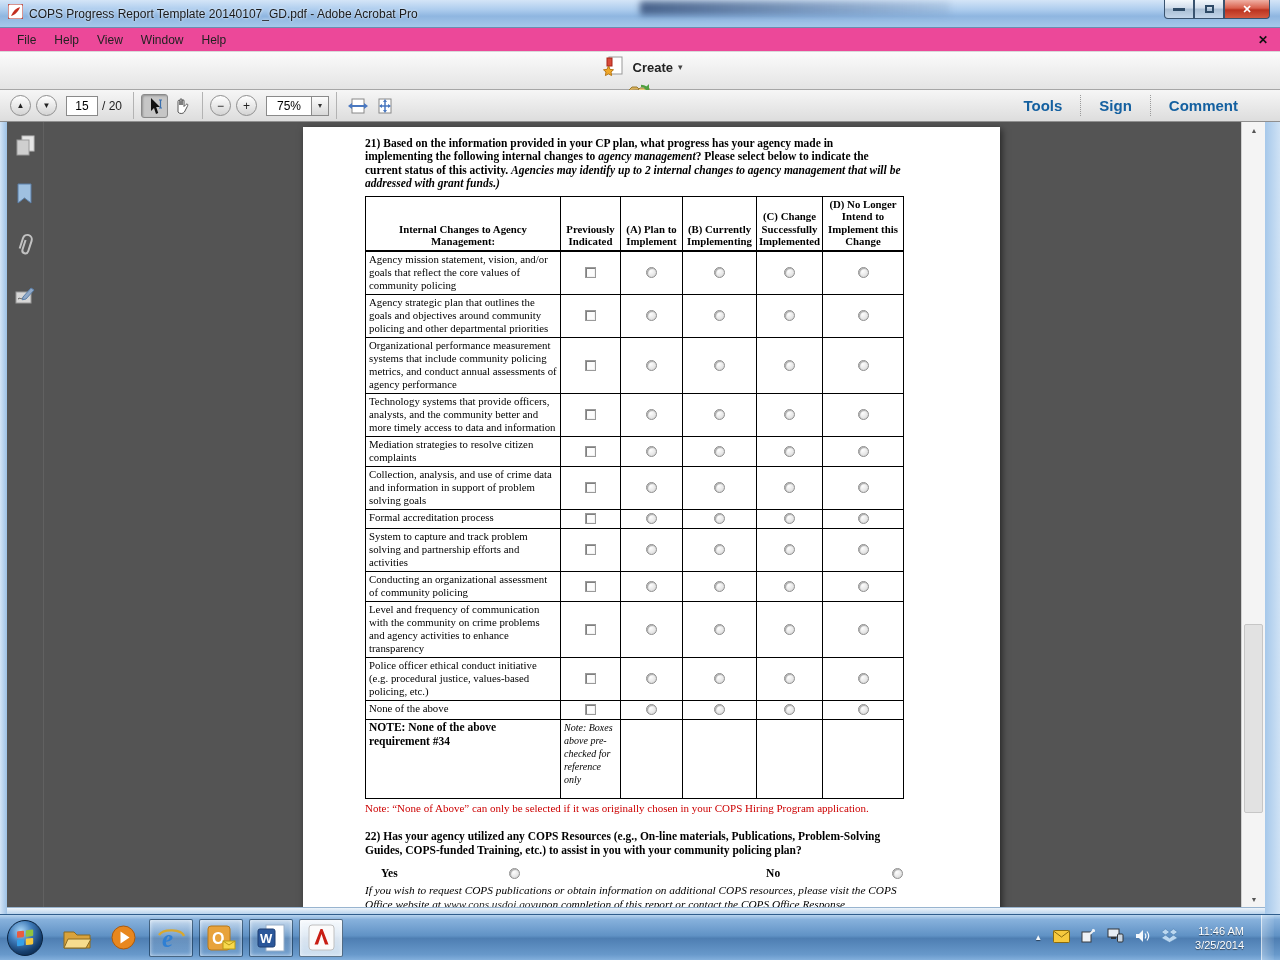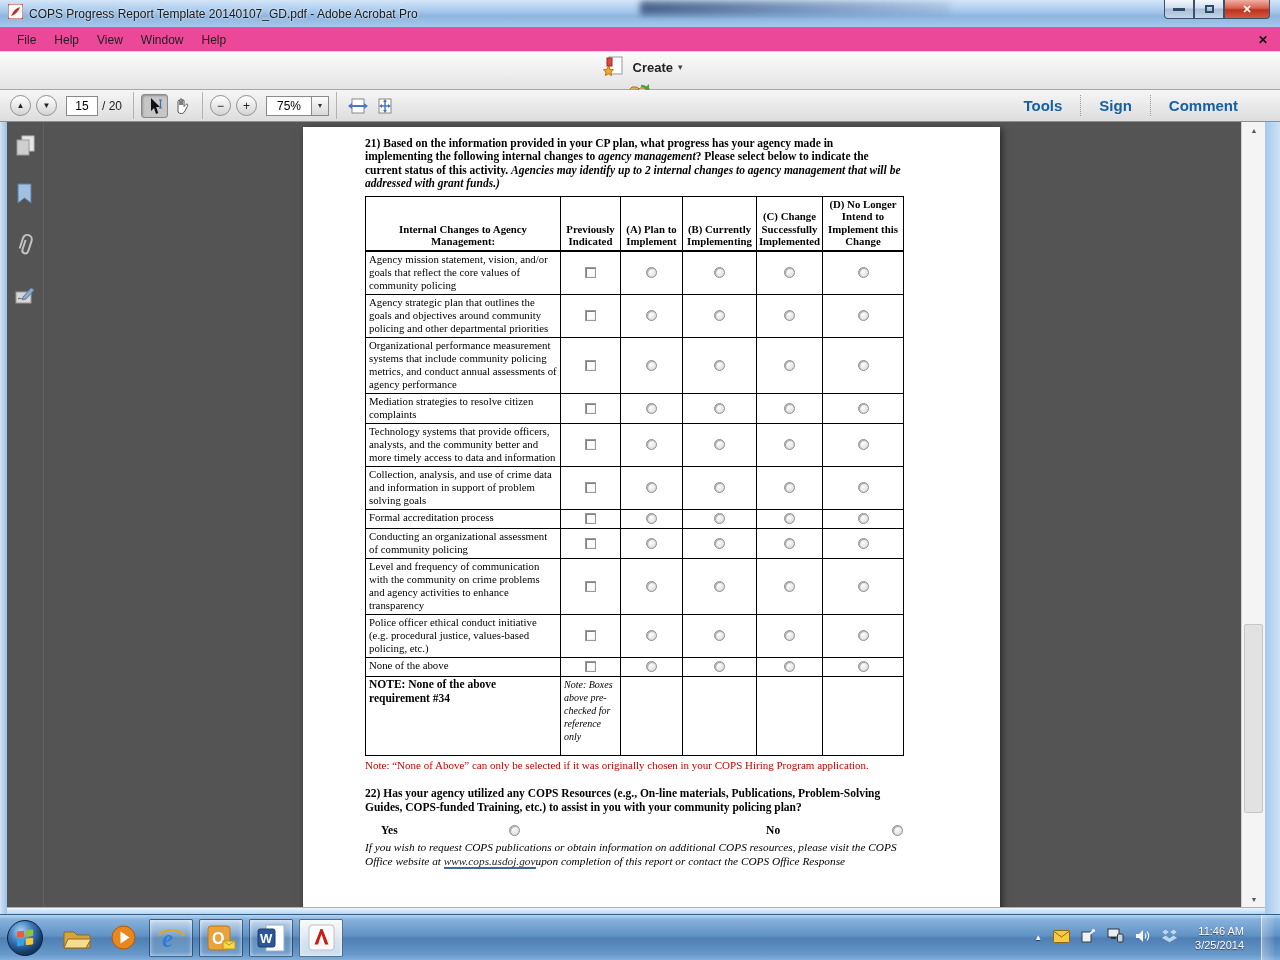--- a/index.html
+++ b/index.html
@@ -419,45 +419,53 @@
               </tr>
               <tr>
                 <td class="c-label">Organizational performance measurement systems that include community policing metrics, and conduct annual assessments of agency performance</td>
                 <td class="c-ctl"><span class="checkbox"></span></td>
                 <td class="c-ctl"><span class="radio"></span></td>
                 <td class="c-ctl"><span class="radio"></span></td>
                 <td class="c-ctl"><span class="radio"></span></td>
                 <td class="c-ctl"><span class="radio"></span></td>
               </tr>
               <tr>
+                <td class="c-label">Technology systems that provide officers, analysts, and the community better and more timely access to data and information</td>
+                <td class="c-ctl"><span class="checkbox"></span></td>
+                <td class="c-ctl"><span class="radio"></span></td>
+                <td class="c-ctl"><span class="radio"></span></td>
+                <td class="c-ctl"><span class="radio"></span></td>
+                <td class="c-ctl"><span class="radio"></span></td>
+              </tr>
+              <tr>
                 <td class="c-label">Mediation strategies to resolve citizen complaints</td>
                 <td class="c-ctl"><span class="checkbox"></span></td>
                 <td class="c-ctl"><span class="radio"></span></td>
                 <td class="c-ctl"><span class="radio"></span></td>
                 <td class="c-ctl"><span class="radio"></span></td>
                 <td class="c-ctl"><span class="radio"></span></td>
               </tr>
               <tr>
-                <td class="c-label">Technology systems that provide officers, analysts, and the community better and more timely access to data and information</td>
-                <td class="c-ctl"><span class="checkbox"></span></td>
-                <td class="c-ctl"><span class="radio"></span></td>
-                <td class="c-ctl"><span class="radio"></span></td>
-                <td class="c-ctl"><span class="radio"></span></td>
-                <td class="c-ctl"><span class="radio"></span></td>
-              </tr>
-              <tr>
                 <td class="c-label">Collection, analysis, and use of crime data and information in support of problem solving goals</td>
                 <td class="c-ctl"><span class="checkbox"></span></td>
                 <td class="c-ctl"><span class="radio"></span></td>
                 <td class="c-ctl"><span class="radio"></span></td>
                 <td class="c-ctl"><span class="radio"></span></td>
                 <td class="c-ctl"><span class="radio"></span></td>
               </tr>
               <tr>
                 <td class="c-label">Formal accreditation process</td>
+                <td class="c-ctl"><span class="checkbox"></span></td>
+                <td class="c-ctl"><span class="radio"></span></td>
+                <td class="c-ctl"><span class="radio"></span></td>
+                <td class="c-ctl"><span class="radio"></span></td>
+                <td class="c-ctl"><span class="radio"></span></td>
+              </tr>
+              <tr>
+                <td class="c-label">System to capture and track problem solving and partnership efforts and activities</td>
                 <td class="c-ctl"><span class="checkbox"></span></td>
                 <td class="c-ctl"><span class="radio"></span></td>
                 <td class="c-ctl"><span class="radio"></span></td>
                 <td class="c-ctl"><span class="radio"></span></td>
                 <td class="c-ctl"><span class="radio"></span></td>
               </tr>
               <tr>
                 <td class="c-label">Conducting an organizational assessment of community policing</td>
                 <td class="c-ctl"><span class="checkbox"></span></td>
                 <td class="c-ctl"><span class="radio"></span></td>

